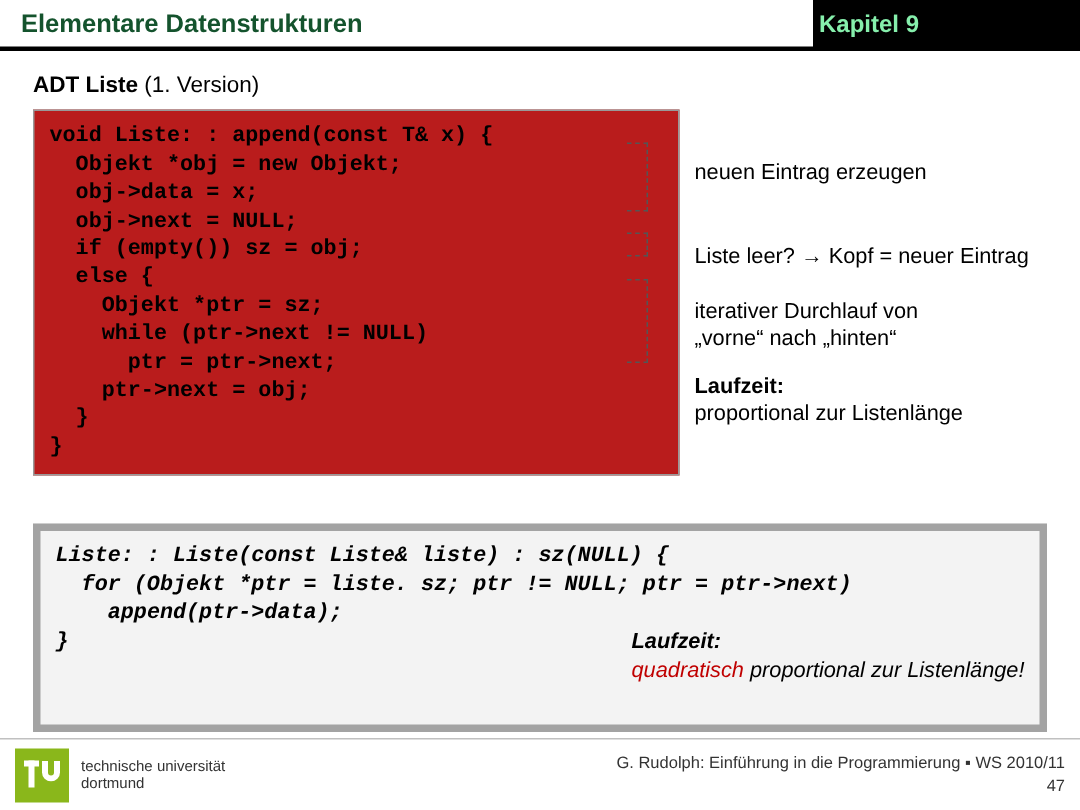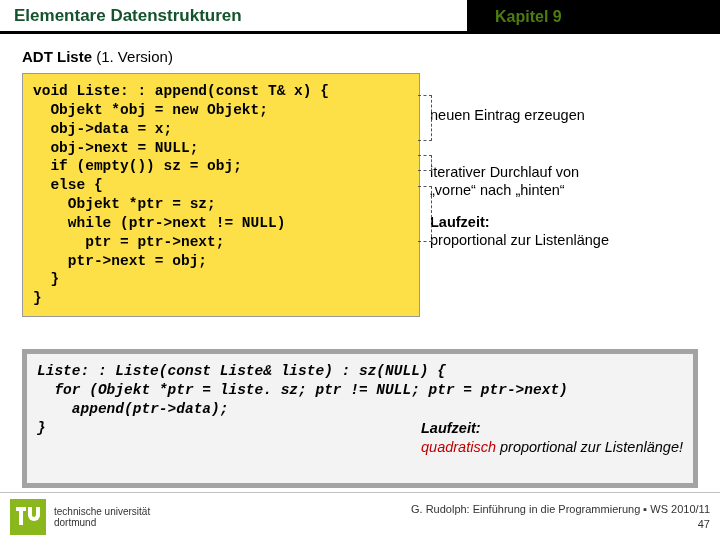--- a/index.html
+++ b/index.html
@@ -20,51 +20,51 @@
     background: #fff;
     border-bottom: 3px solid #000;
     display: flex;
     align-items: center;
     padding-left: 14px;
     font-weight: bold;
     font-size: 17px;
     color: #14532d;
   }
   .header-right {
-    width: 253px;
+    width: 178px;
     background: #000;
-    color: #4d7c0f;
+    color: #86efac;
     font-weight: bold;
     font-size: 16px;
     display: flex;
     align-items: center;
-    padding-left: 28px;
+    padding-left: 4px;
   }
   .content {
     padding: 14px 22px 0 22px;
   }
   .subtitle {
     font-size: 15px;
     margin-bottom: 8px;
   }
   .subtitle b { font-weight: bold; }
   .code-row {
     display: flex;
     gap: 10px;
   }
   .code-box {
-    background: #fde047;
+    background: #b91c1c;
     border: 1px solid #999;
     padding: 8px 10px;
     font-family: "Courier New", monospace;
     font-size: 14.5px;
     font-weight: bold;
     line-height: 1.3;
     white-space: pre;
-    width: 398px;
+    width: 431px;
   }
   .annotations {
     flex: 1;
     font-size: 14.5px;
     display: flex;
     flex-direction: column;
     justify-content: flex-start;
     padding-top: 34px;
   }
   .ann1 { margin-bottom: 40px; }
@@ -183,20 +183,21 @@
   if (empty()) sz = obj;
   else {
     Objekt *ptr = sz;
     while (ptr-&gt;next != NULL)
       ptr = ptr-&gt;next;
     ptr-&gt;next = obj;
   }
 }</div>
     <div class="annotations">
       <div class="ann1">neuen Eintrag erzeugen</div>
+      <div class="ann2">Liste leer? → Kopf = neuer Eintrag</div>
       <div class="ann3">
         <span>iterativer Durchlauf von</span><br>
         <span>„vorne“ nach „hinten“</span>
       </div>
       <div class="ann4">
         <b>Laufzeit:</b><br>
         <span>proportional zur Listenlänge</span>
       </div>
     </div>
   </div>

